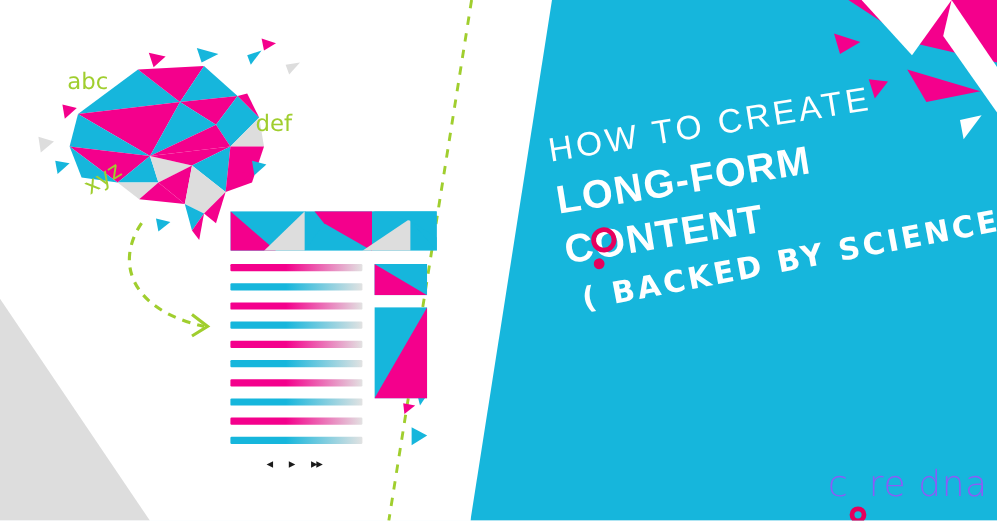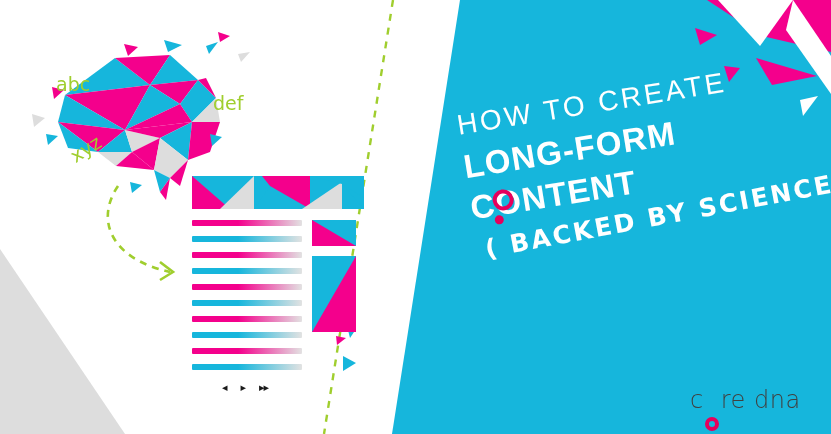--- a/index.html
+++ b/index.html
@@ -107,22 +107,22 @@
     white-space: nowrap;
     font-family: "DejaVu Sans", sans-serif;
     transform: rotate(-1.5deg);
     transform-origin: 0 50%;
   }
   
   .logo {
     position: absolute;
     left: 690px;
     top: 386px;
-    color: #404040;
-    font-size: 24px;
+    color: #8b5cf6;
+    font-size: 30px;
     font-weight: 300;
     letter-spacing: 0.5px;
     font-family: "DejaVu Sans", sans-serif;
     pointer-events: none;
   }
   .logo .lg-o-wrap {
     position: relative;
     display: inline-block;
     width: 17px;
   }
@@ -145,21 +145,21 @@
     height: 175px;
   }
   .brain-label {
     position: absolute;
     color: #a0ce2e;
     font-size: 19px;
     font-family: "DejaVu Sans", sans-serif;
     font-weight: 400;
     pointer-events: none;
   }
-  .lbl-abc { left: 56px;  top: 57px; margin-top: 16px; }
+  .lbl-abc { left: 56px;  top: 57px; }
   .lbl-def { left: 213px; top: 92px; }
   .lbl-xyz { left: 66px;  top: 148px; transform: rotate(-32deg); transform-origin: 0 0; }
   
   .doc {
     position: absolute;
     left: 192px;
     top: 176px;
     width: 172px;
     height: 222px;
   }

